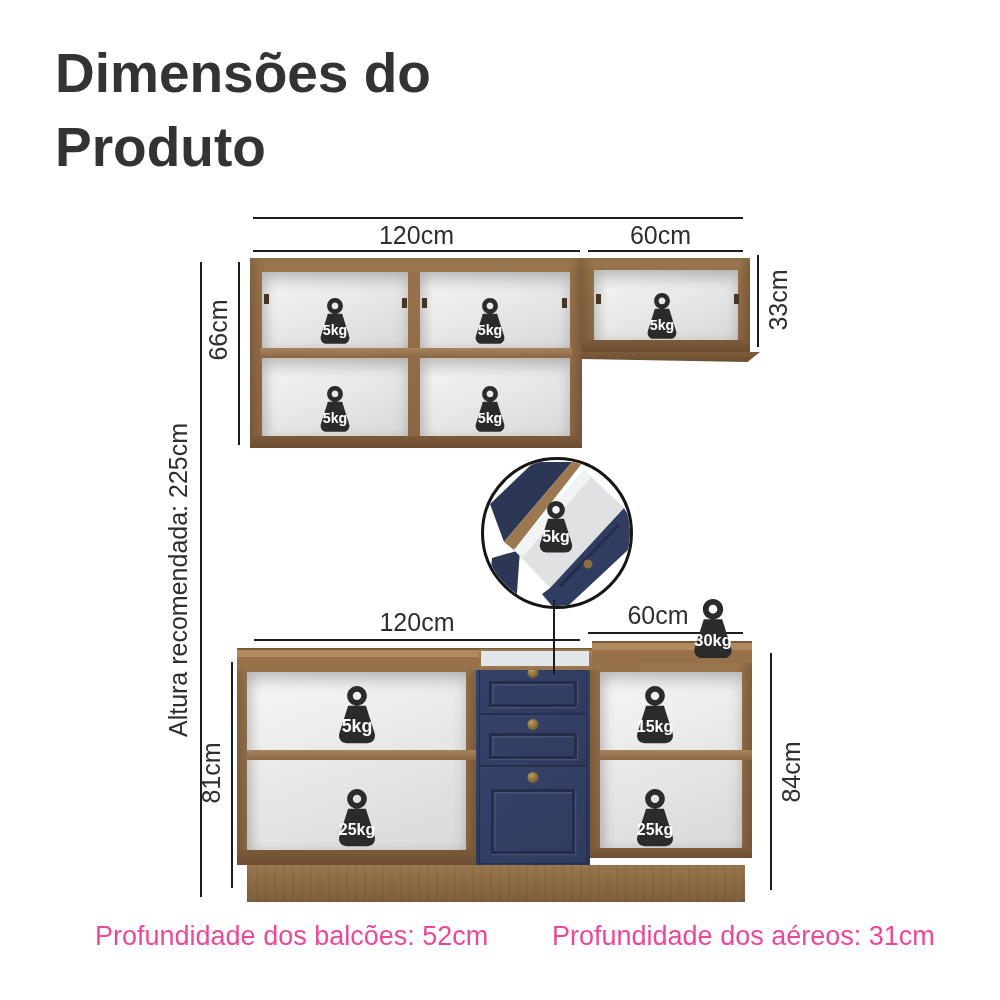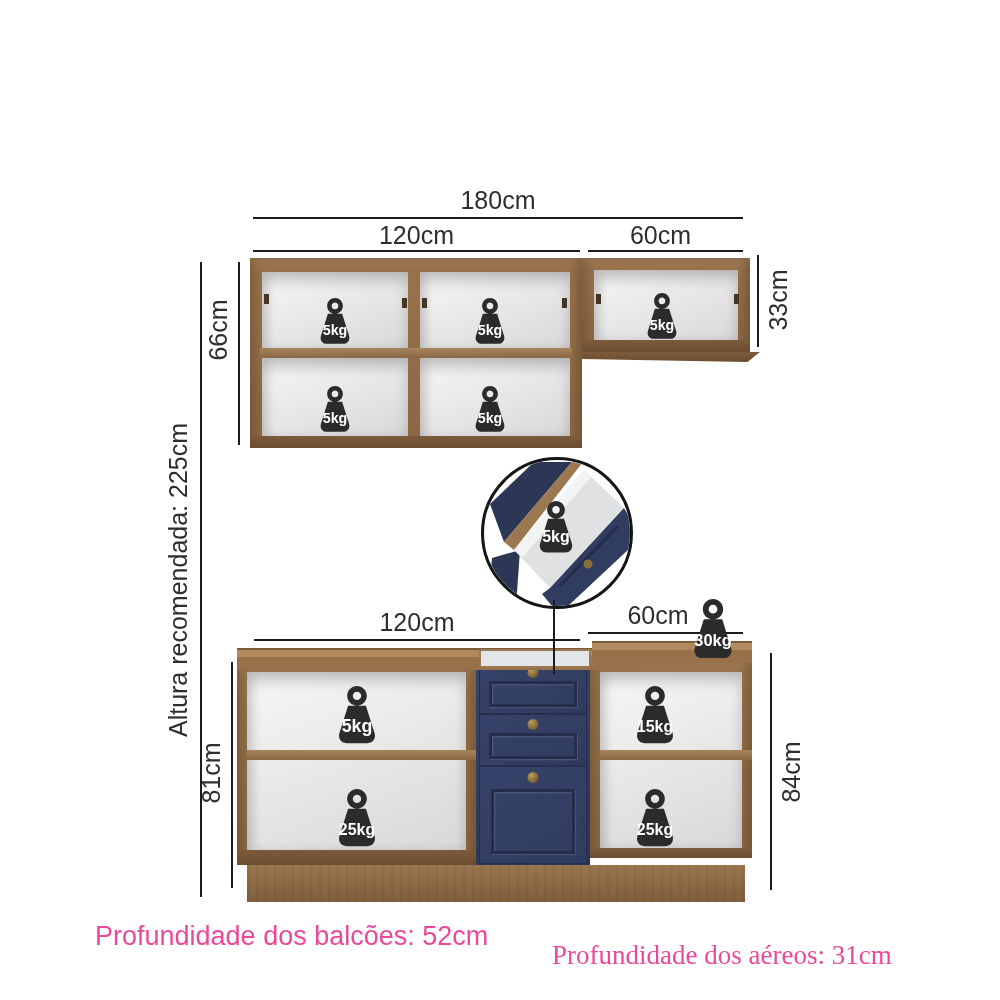--- a/index.html
+++ b/index.html
@@ -35,22 +35,25 @@
         background:radial-gradient(circle at 35% 30%,#bb9c5f,#7c6333 65%,#564420);}
   .wt{position:absolute;overflow:visible;}
   .wt text{font-family:"Liberation Sans",sans-serif;font-weight:700;fill:#fff;text-anchor:middle;}
   .circle{border-radius:50%;border:3px solid #151515;background:#fff;overflow:hidden;z-index:5;}
 </style>
 </head>
 <body>
 
 <div id="canvas">
 
+  <div class="abs title">
+    <div>Dimensões do</div>
+    <div>Produto</div>
+  </div>
 
-  <div class="abs dimlabel" style="left:253px;top:186px;width:490px;">180cm</div>
   <div class="abs hline" style="left:253px;top:217px;width:490px;"></div>
   <div class="abs dimlabel" style="left:253px;top:221px;width:327px;">120cm</div>
   <div class="abs hline" style="left:253px;top:250px;width:327px;"></div>
   <div class="abs dimlabel" style="left:583px;top:221px;width:155px;">60cm</div>
   <div class="abs hline" style="left:588px;top:250px;width:155px;"></div>
 
   <div class="abs vline" style="left:200px;top:262px;height:635px;"></div>
   <div class="abs vlabel" style="left:178px;top:580px;">Altura recomendada: 225cm</div>
   <div class="abs vline" style="left:238px;top:262px;height:183px;"></div>
   <div class="abs vlabel" style="left:218px;top:330px;">66cm</div>
@@ -172,15 +175,15 @@
   <svg class="wt" viewBox="0 0 64 66" style="left:625px;top:685px;width:60px;height:62px;">
     <path fill-rule="evenodd" fill="#2b2b2b" d="M32 1C26.2 1 21.5 5.7 21.5 11.5 21.5 17.3 26.2 22 32 22 37.8 22 42.5 17.3 42.5 11.5 42.5 5.7 37.8 1 32 1ZM32 7C34.5 7 36.5 9 36.5 11.5 36.5 14 34.5 16 32 16 29.5 16 27.5 14 27.5 11.5 27.5 9 29.5 7 32 7ZM22.5 22 41.5 22 50.8 51.5C52.3 56.5 49.2 62 43.2 62L20.8 62C14.8 62 11.7 56.5 13.2 51.5Z"></path>
     <text x="32" y="50" font-size="17">15kg</text>
   </svg>
   <svg class="wt" viewBox="0 0 64 66" style="left:625px;top:788px;width:60px;height:62px;">
     <path fill-rule="evenodd" fill="#2b2b2b" d="M32 1C26.2 1 21.5 5.7 21.5 11.5 21.5 17.3 26.2 22 32 22 37.8 22 42.5 17.3 42.5 11.5 42.5 5.7 37.8 1 32 1ZM32 7C34.5 7 36.5 9 36.5 11.5 36.5 14 34.5 16 32 16 29.5 16 27.5 14 27.5 11.5 27.5 9 29.5 7 32 7ZM22.5 22 41.5 22 50.8 51.5C52.3 56.5 49.2 62 43.2 62L20.8 62C14.8 62 11.7 56.5 13.2 51.5Z"></path>
     <text x="32" y="50" font-size="17">25kg</text>
   </svg>
 
   <div class="abs footer" style="left:95px;top:921px;">Profundidade dos balcões: 52cm</div>
-  <div class="abs footer" style="left:552px;top:940px;font-family:Liberation Serif, serif;">Profundidade dos aéreos: 31cm</div>
+  <div class="abs footer" style="left:552px;top:921px;">Profundidade dos aéreos: 31cm</div>
 
 </div>
 
 </body></html>

